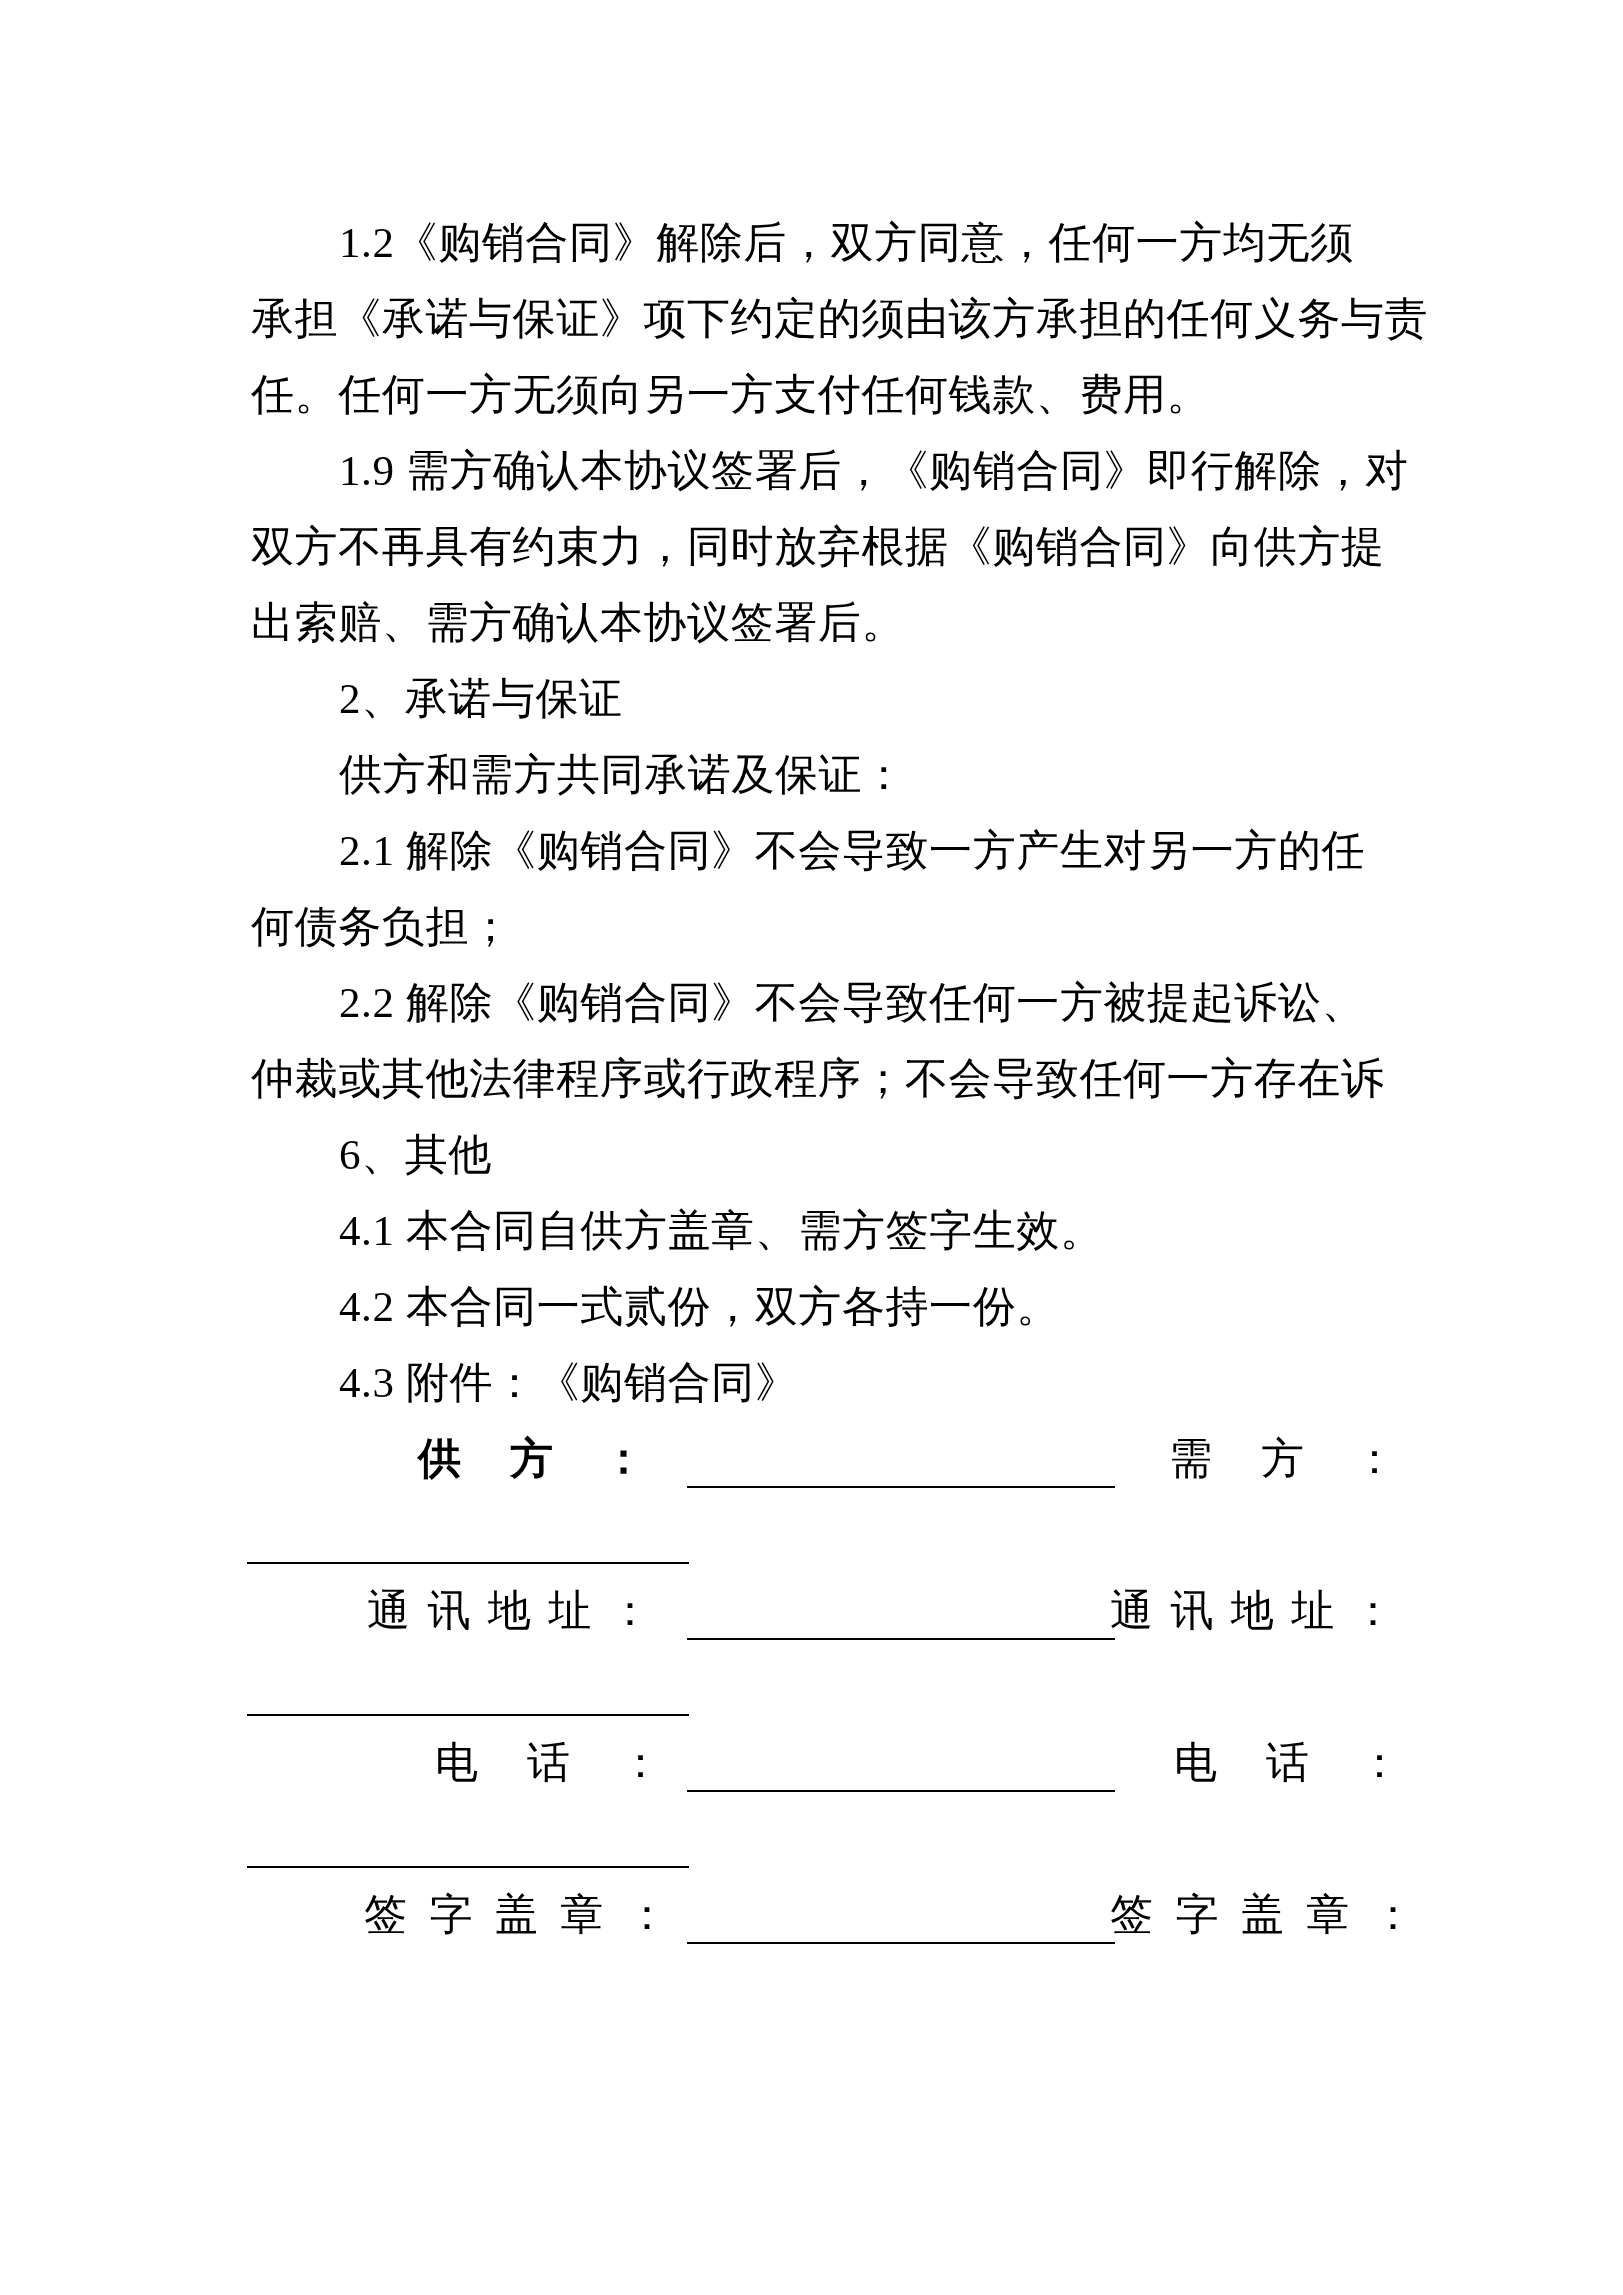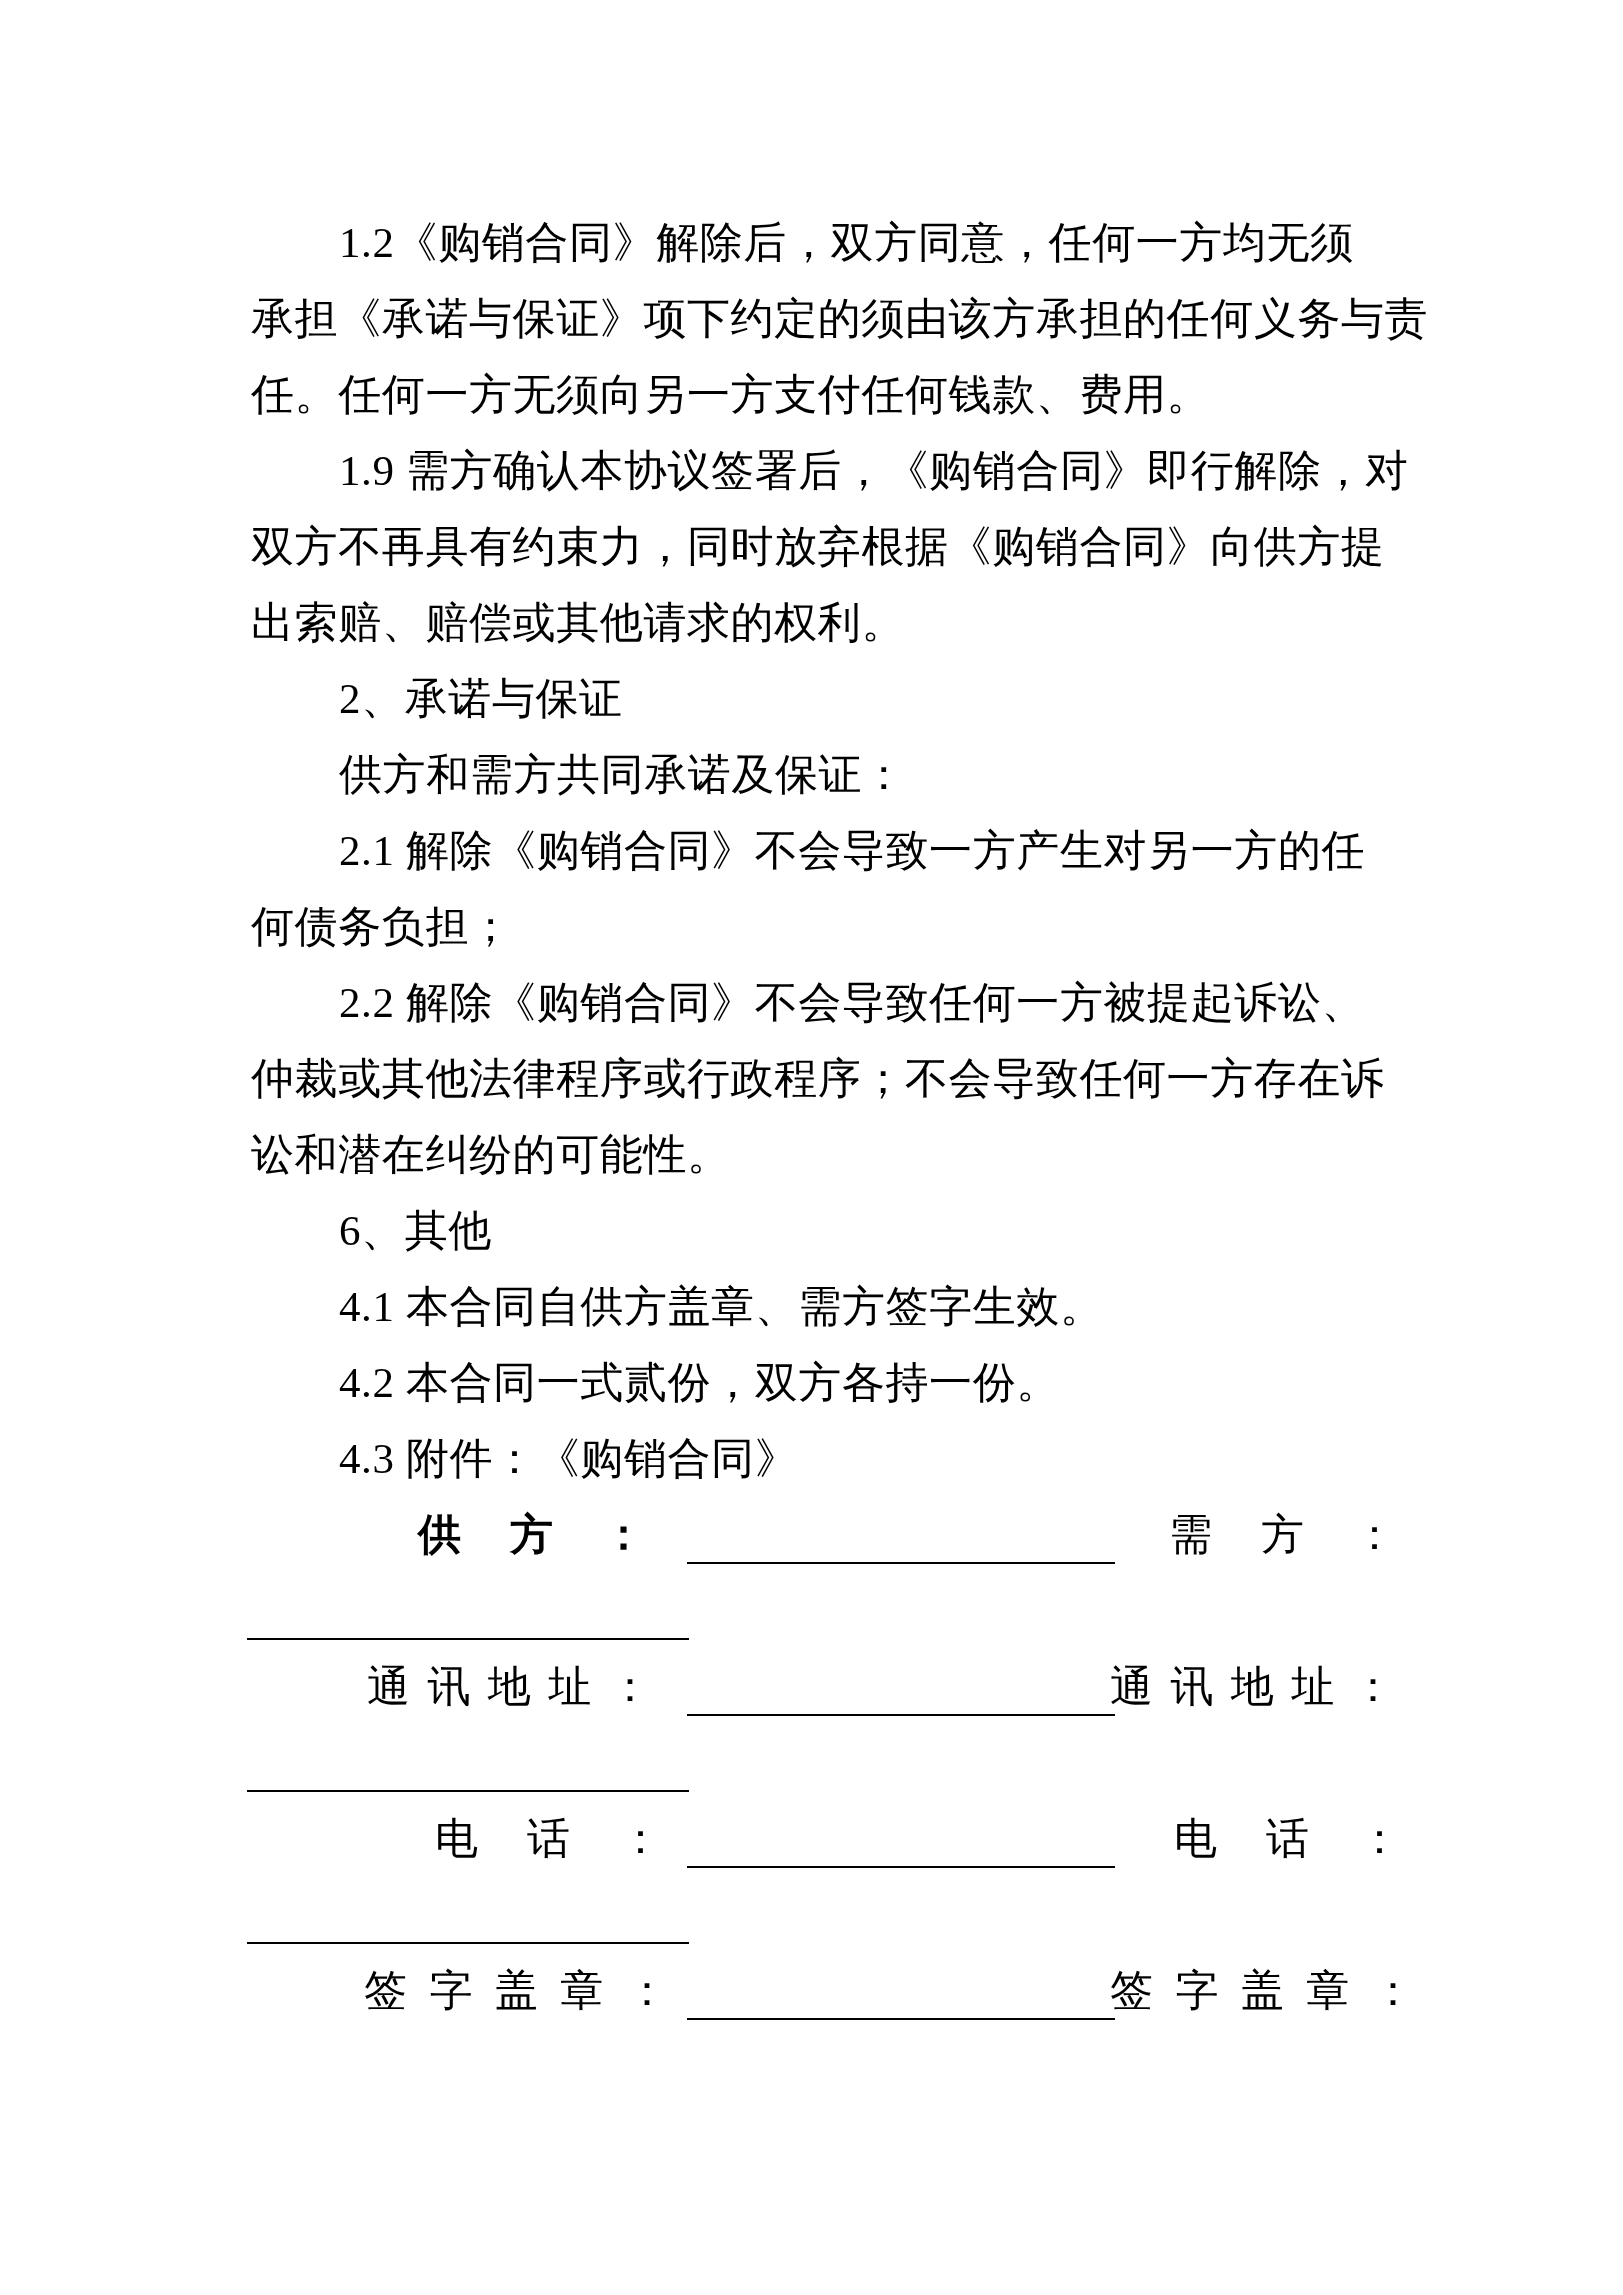--- a/index.html
+++ b/index.html
@@ -57,28 +57,27 @@
 <body>
 
 <div class="page">
   <div class="doc">
 
     <div class="ln ind">1.2《购销合同》解除后，双方同意，任何一方均无须</div>
     <div class="ln">承担《承诺与保证》项下约定的须由该方承担的任何义务与责</div>
     <div class="ln">任。任何一方无须向另一方支付任何钱款、费用。</div>
     <div class="ln ind">1.9 需方确认本协议签署后，《购销合同》即行解除，对</div>
     <div class="ln">双方不再具有约束力，同时放弃根据《购销合同》向供方提</div>
-    <div class="ln">出索赔、赔偿或其他请求的权利。</div>
+    <div class="ln">出索赔、需方确认本协议签署后。</div>
     <div class="ln ind">2、承诺与保证</div>
     <div class="ln ind">供方和需方共同承诺及保证：</div>
     <div class="ln ind">2.1 解除《购销合同》不会导致一方产生对另一方的任</div>
     <div class="ln">何债务负担；</div>
     <div class="ln ind">2.2 解除《购销合同》不会导致任何一方被提起诉讼、</div>
     <div class="ln">仲裁或其他法律程序或行政程序；不会导致任何一方存在诉</div>
-    <div class="ln">讼和潜在纠纷的可能性。</div>
     <div class="ln ind">6、其他</div>
     <div class="ln ind">4.1 本合同自供方盖章、需方签字生效。</div>
     <div class="ln ind">4.2 本合同一式贰份，双方各持一份。</div>
     <div class="ln ind">4.3 附件：《购销合同》</div>
 
     <div class="ln sig">
       <span class="slabel ls-wide pos-l-supplier">供方：</span>
       <span class="blank blank-mid"></span>
       <span class="slabel ls-wide pos-r-supplier">需方：</span>
     </div>

